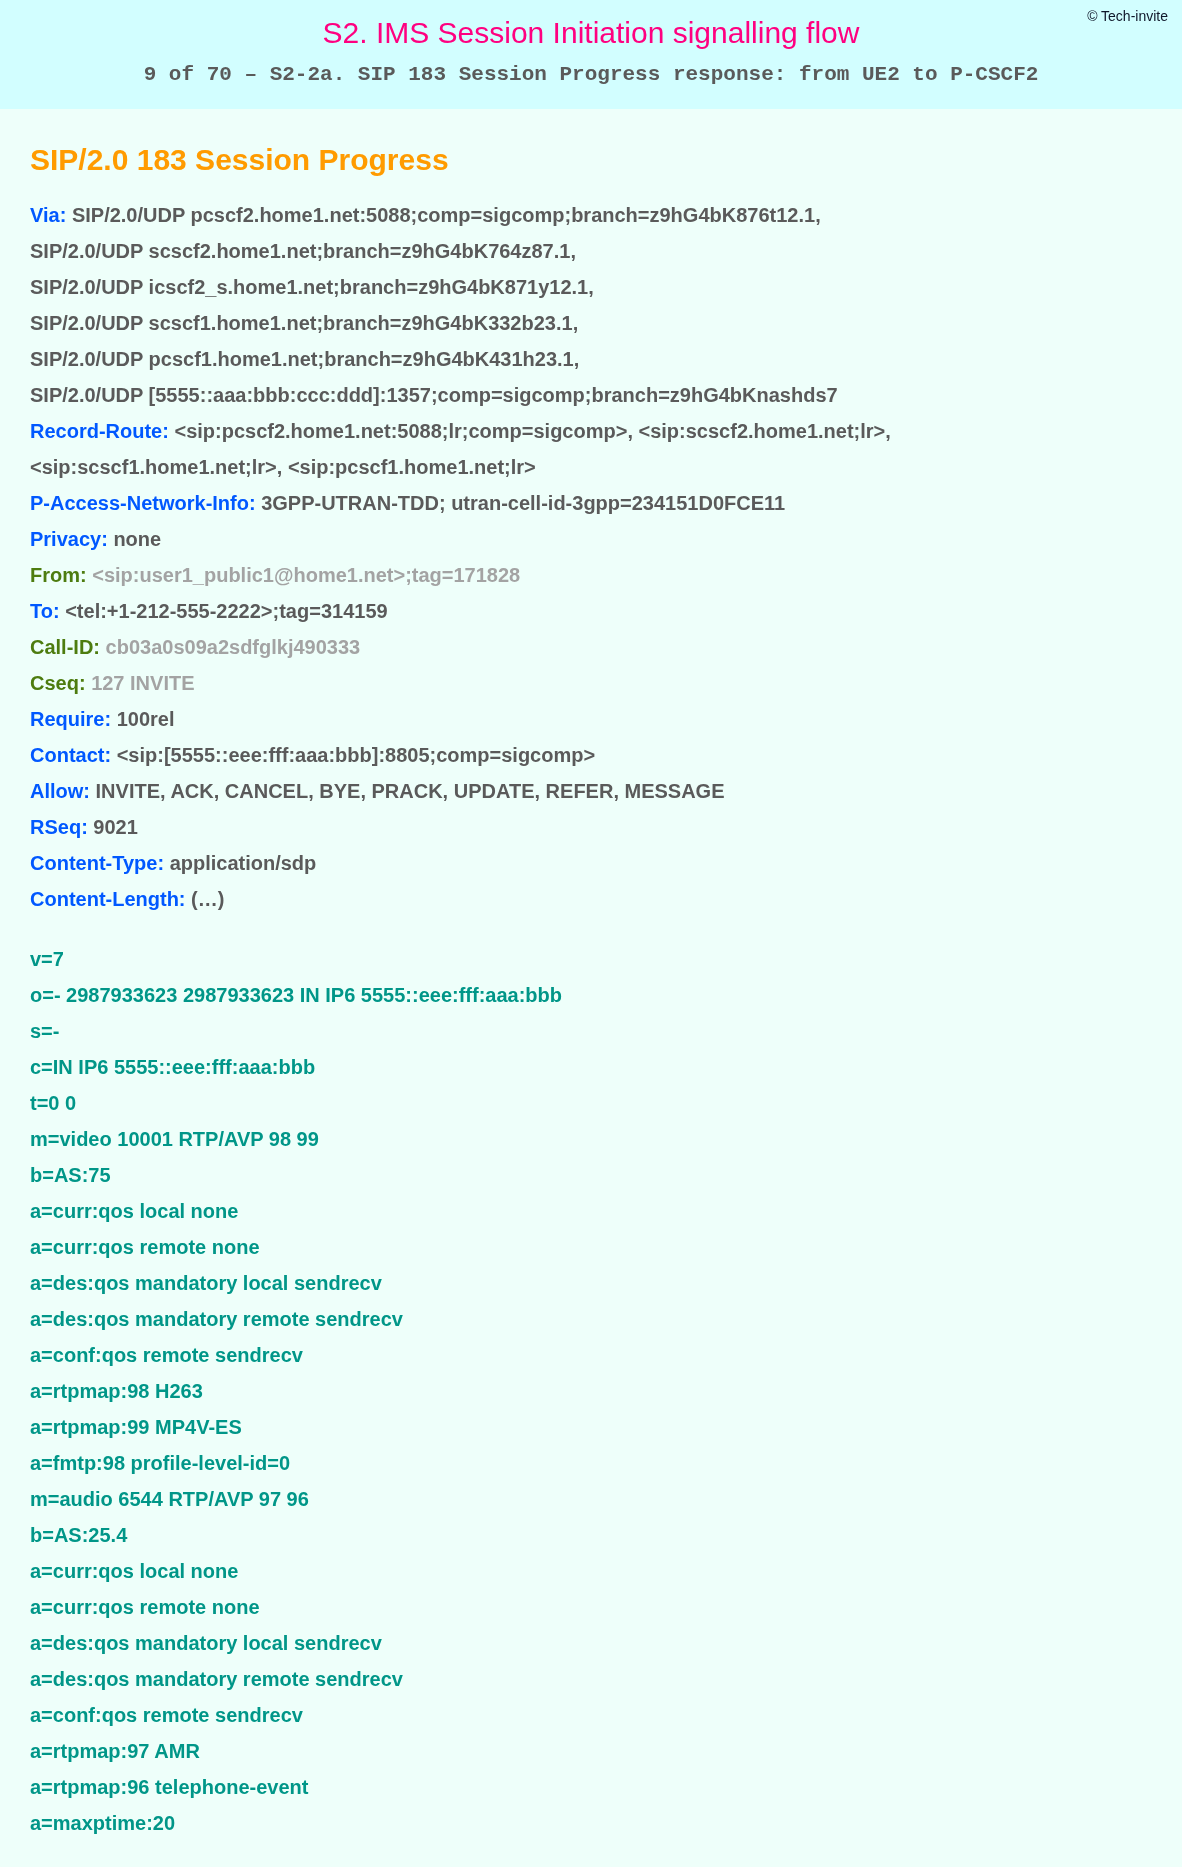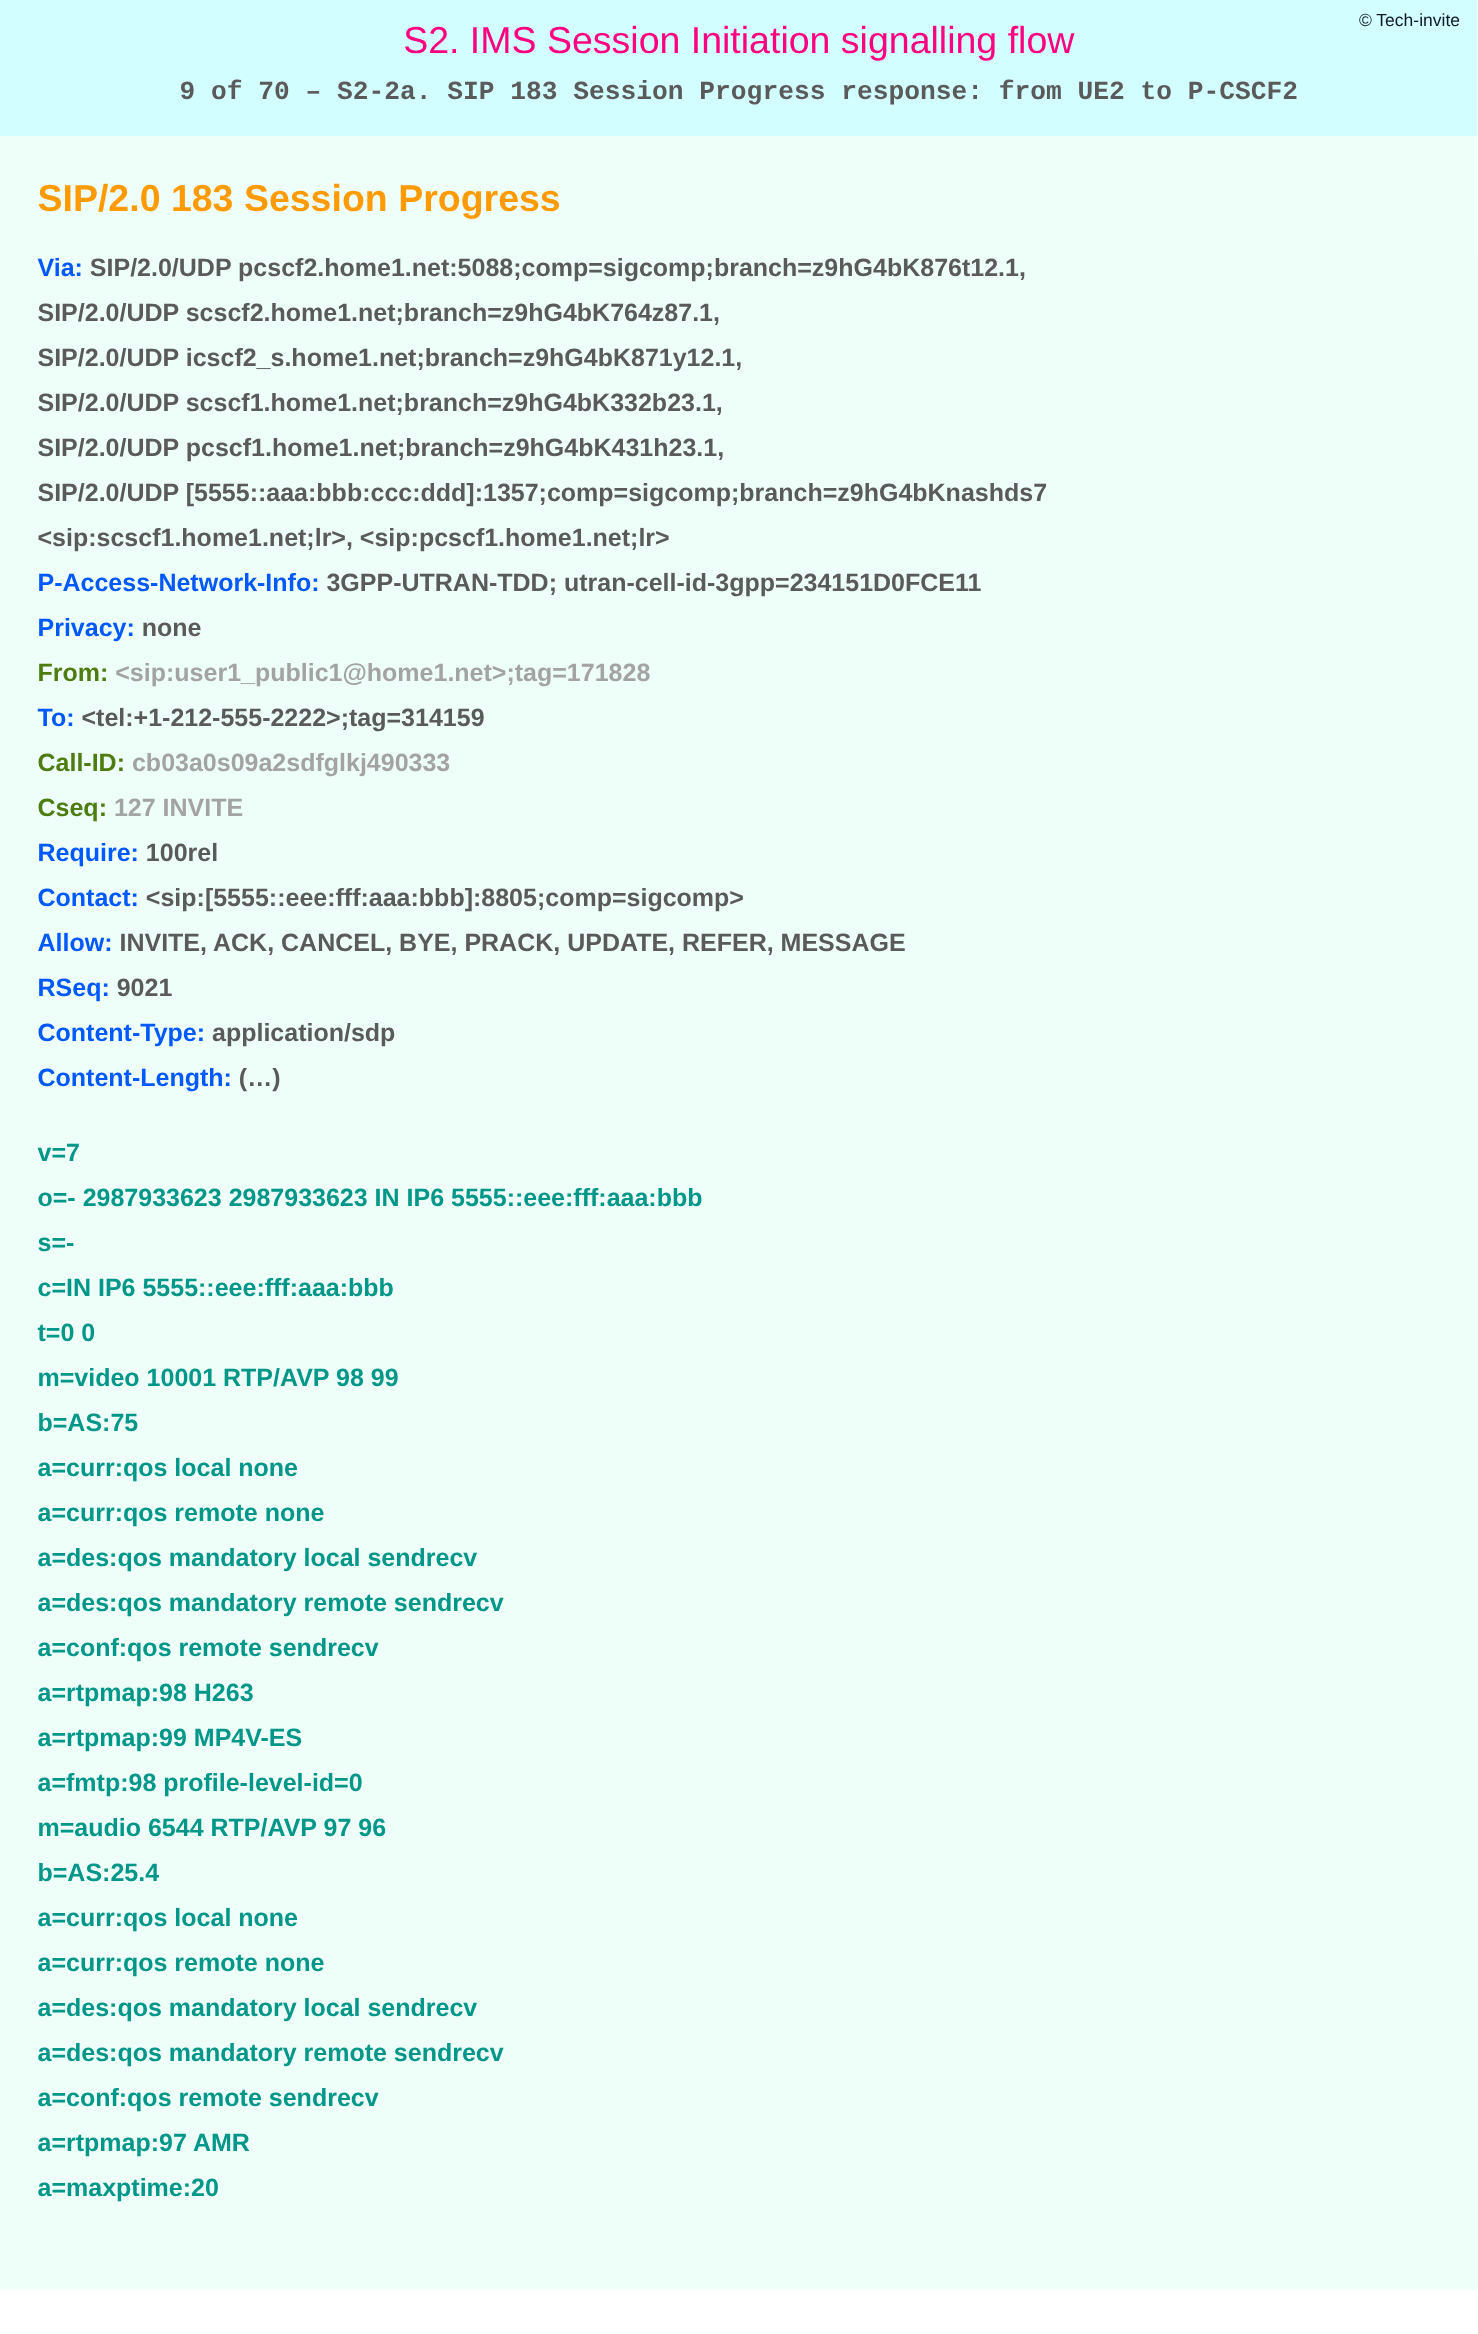--- a/index.html
+++ b/index.html
@@ -75,20 +75,23 @@
 
   <div class="hline">
     <span class="hname">Via</span><span class="hname">: </span><span class="hval">SIP/2.0/UDP pcscf2.home1.net:5088;comp=sigcomp;branch=z9hG4bK876t12.1,</span>
   </div>
   <div class="hline indent"><span class="hval">SIP/2.0/UDP scscf2.home1.net;branch=z9hG4bK764z87.1,</span></div>
   <div class="hline indent"><span class="hval">SIP/2.0/UDP icscf2_s.home1.net;branch=z9hG4bK871y12.1,</span></div>
   <div class="hline indent"><span class="hval">SIP/2.0/UDP scscf1.home1.net;branch=z9hG4bK332b23.1,</span></div>
   <div class="hline indent"><span class="hval">SIP/2.0/UDP pcscf1.home1.net;branch=z9hG4bK431h23.1,</span></div>
   <div class="hline indent"><span class="hval">SIP/2.0/UDP [5555::aaa:bbb:ccc:ddd]:1357;comp=sigcomp;branch=z9hG4bKnashds7</span></div>
 
+  <div class="hline">
+    <span class="hname">Record-Route</span><span class="hname">: </span><span class="hval">&lt;sip:pcscf2.home1.net:5088;lr;comp=sigcomp&gt;, &lt;sip:scscf2.home1.net;lr&gt;,</span>
+  </div>
   <div class="hline indent"><span class="hval">&lt;sip:scscf1.home1.net;lr&gt;, &lt;sip:pcscf1.home1.net;lr&gt;</span></div>
 
   <div class="hline">
     <span class="hname">P-Access-Network-Info</span><span class="hname">: </span><span class="hval">3GPP-UTRAN-TDD; utran-cell-id-3gpp=234151D0FCE11</span>
   </div>
   <div class="hline">
     <span class="hname">Privacy</span><span class="hname">: </span><span class="hval">none</span>
   </div>
   <div class="hline">
     <span class="hname-grey">From</span><span class="hname-grey">: </span><span class="hval-grey">&lt;sip:user1_public1@home1.net&gt;;tag=171828</span>
@@ -140,16 +143,17 @@
       <div class="sdp">a=rtpmap:99 MP4V-ES</div>
       <div class="sdp">a=fmtp:98 profile-level-id=0</div>
       <div class="sdp">m=audio 6544 RTP/AVP 97 96</div>
       <div class="sdp">b=AS:25.4</div>
       <div class="sdp">a=curr:qos local none</div>
       <div class="sdp">a=curr:qos remote none</div>
       <div class="sdp">a=des:qos mandatory local sendrecv</div>
       <div class="sdp">a=des:qos mandatory remote sendrecv</div>
       <div class="sdp">a=conf:qos remote sendrecv</div>
       <div class="sdp">a=rtpmap:97 AMR</div>
+      <div class="sdp">a=rtpmap:96 telephone-event</div>
       <div class="sdp">a=maxptime:20</div>
     </div>
 
 </div>
 
 </body></html>

